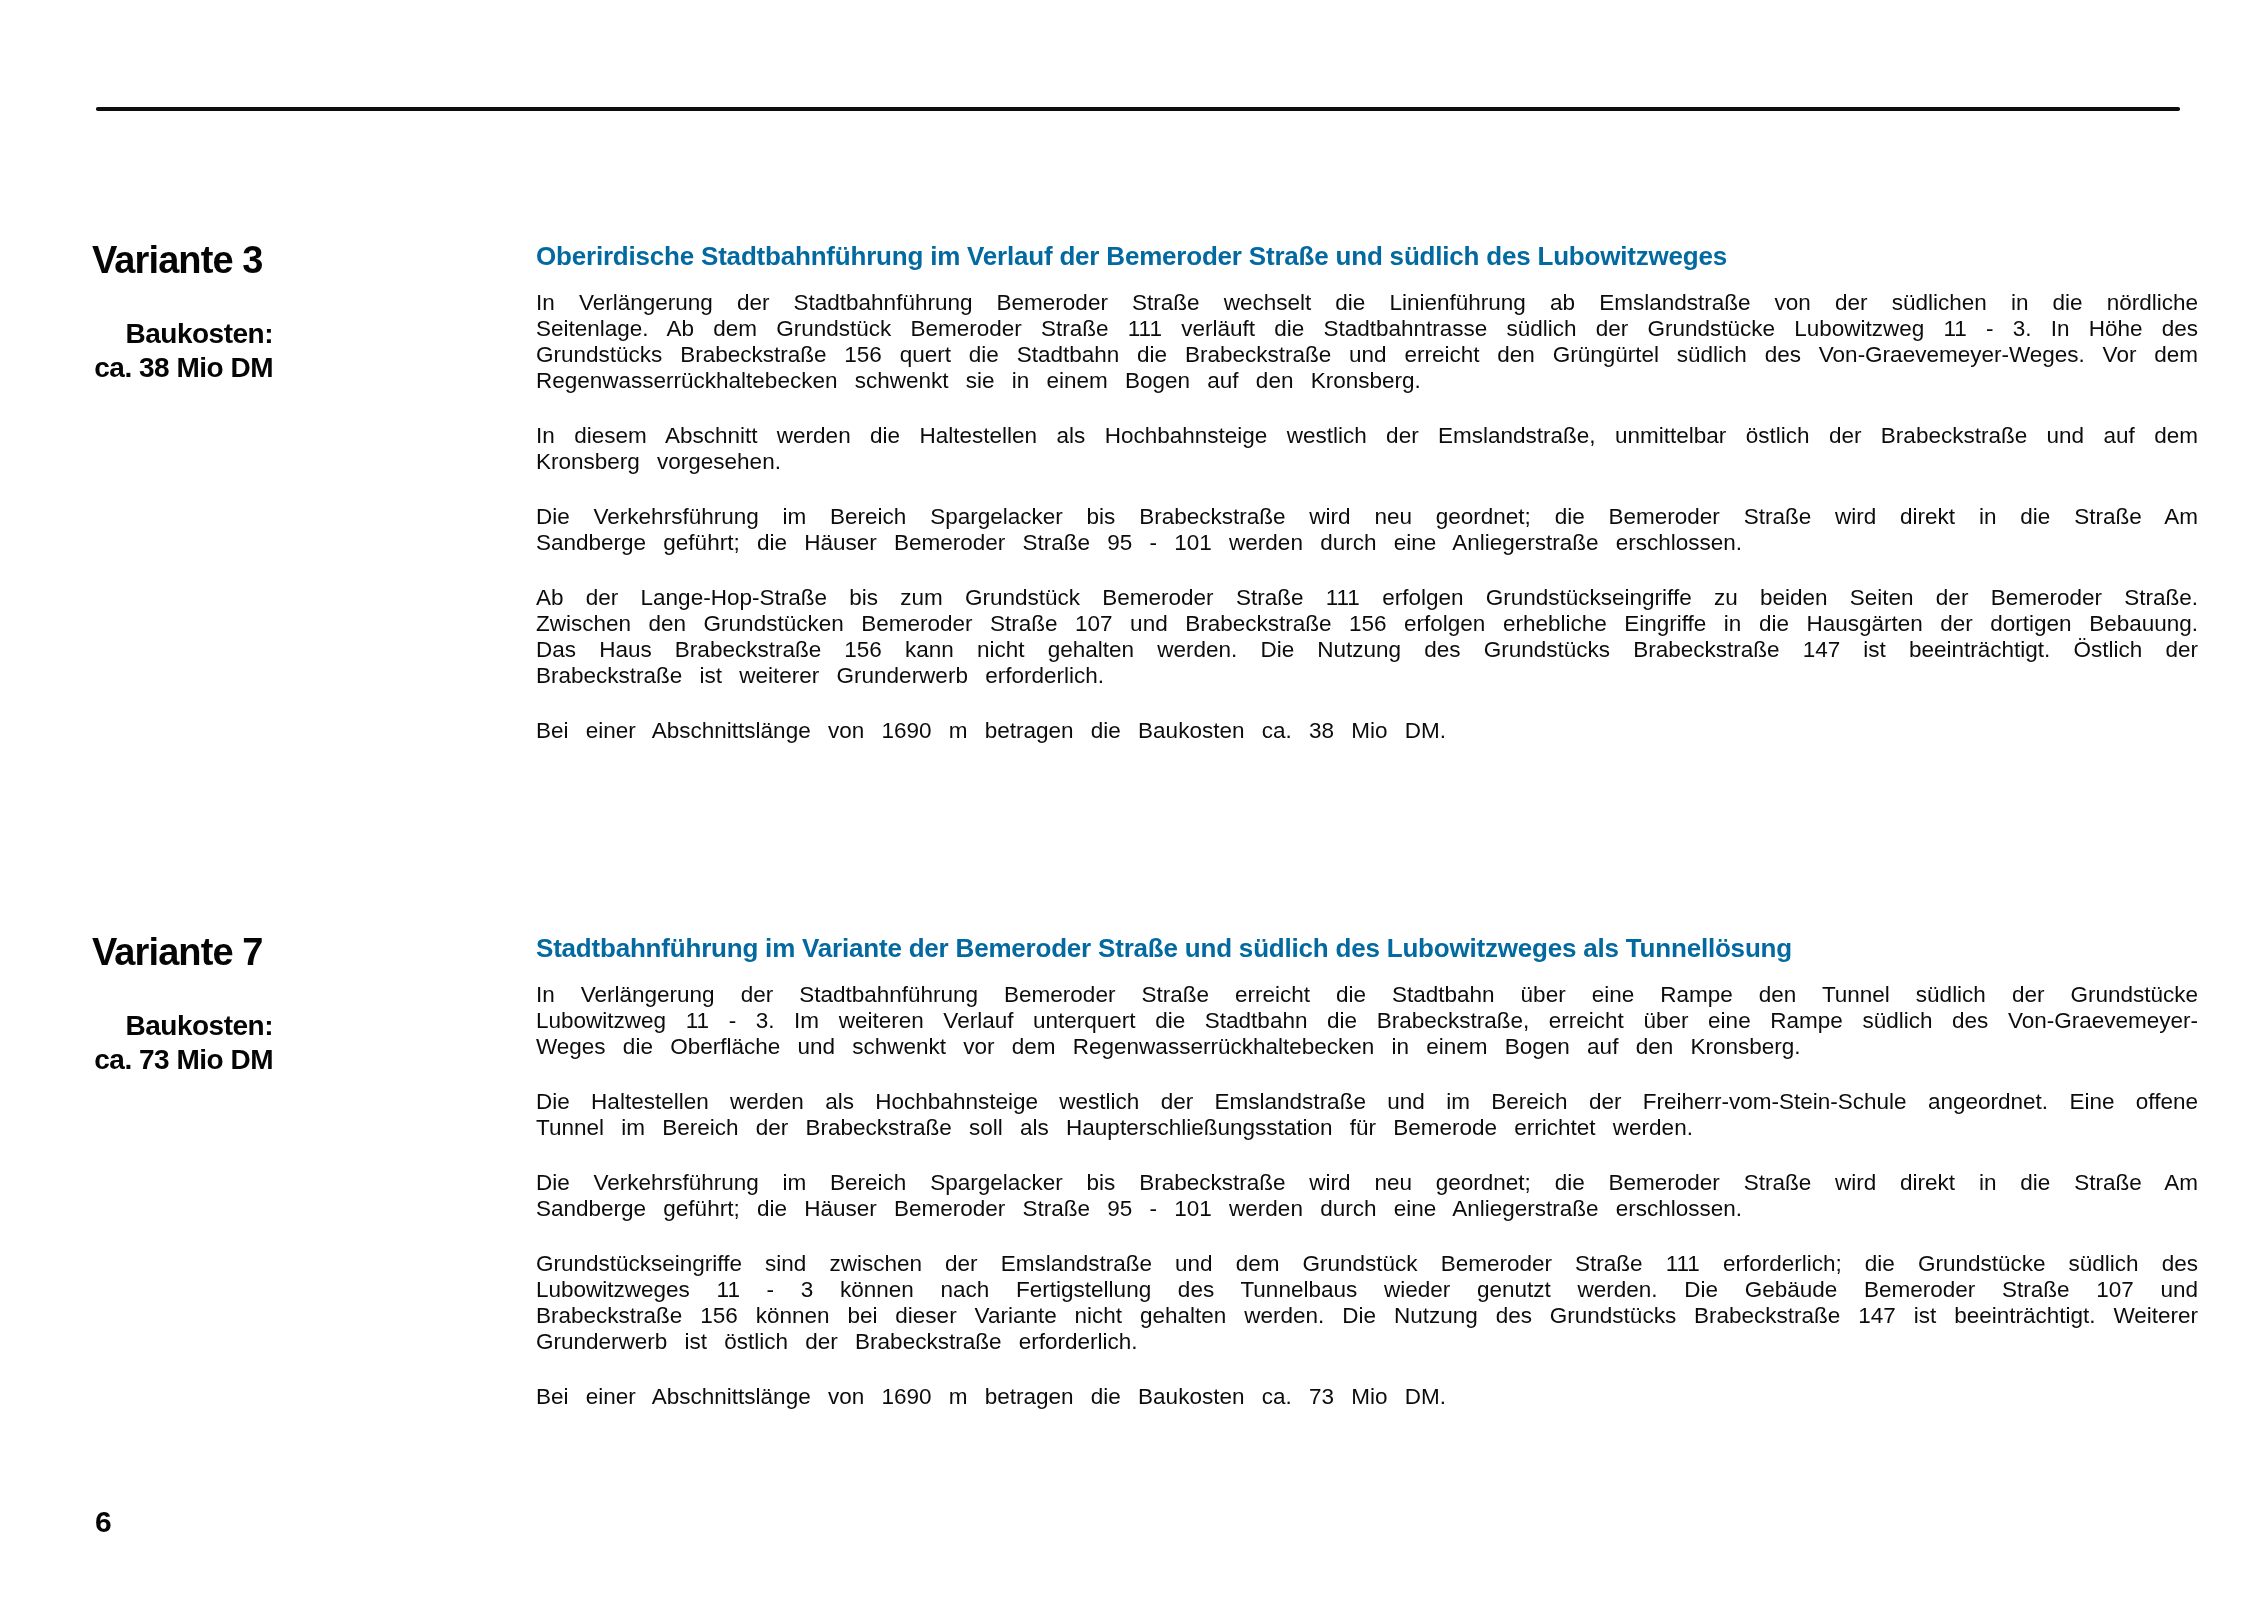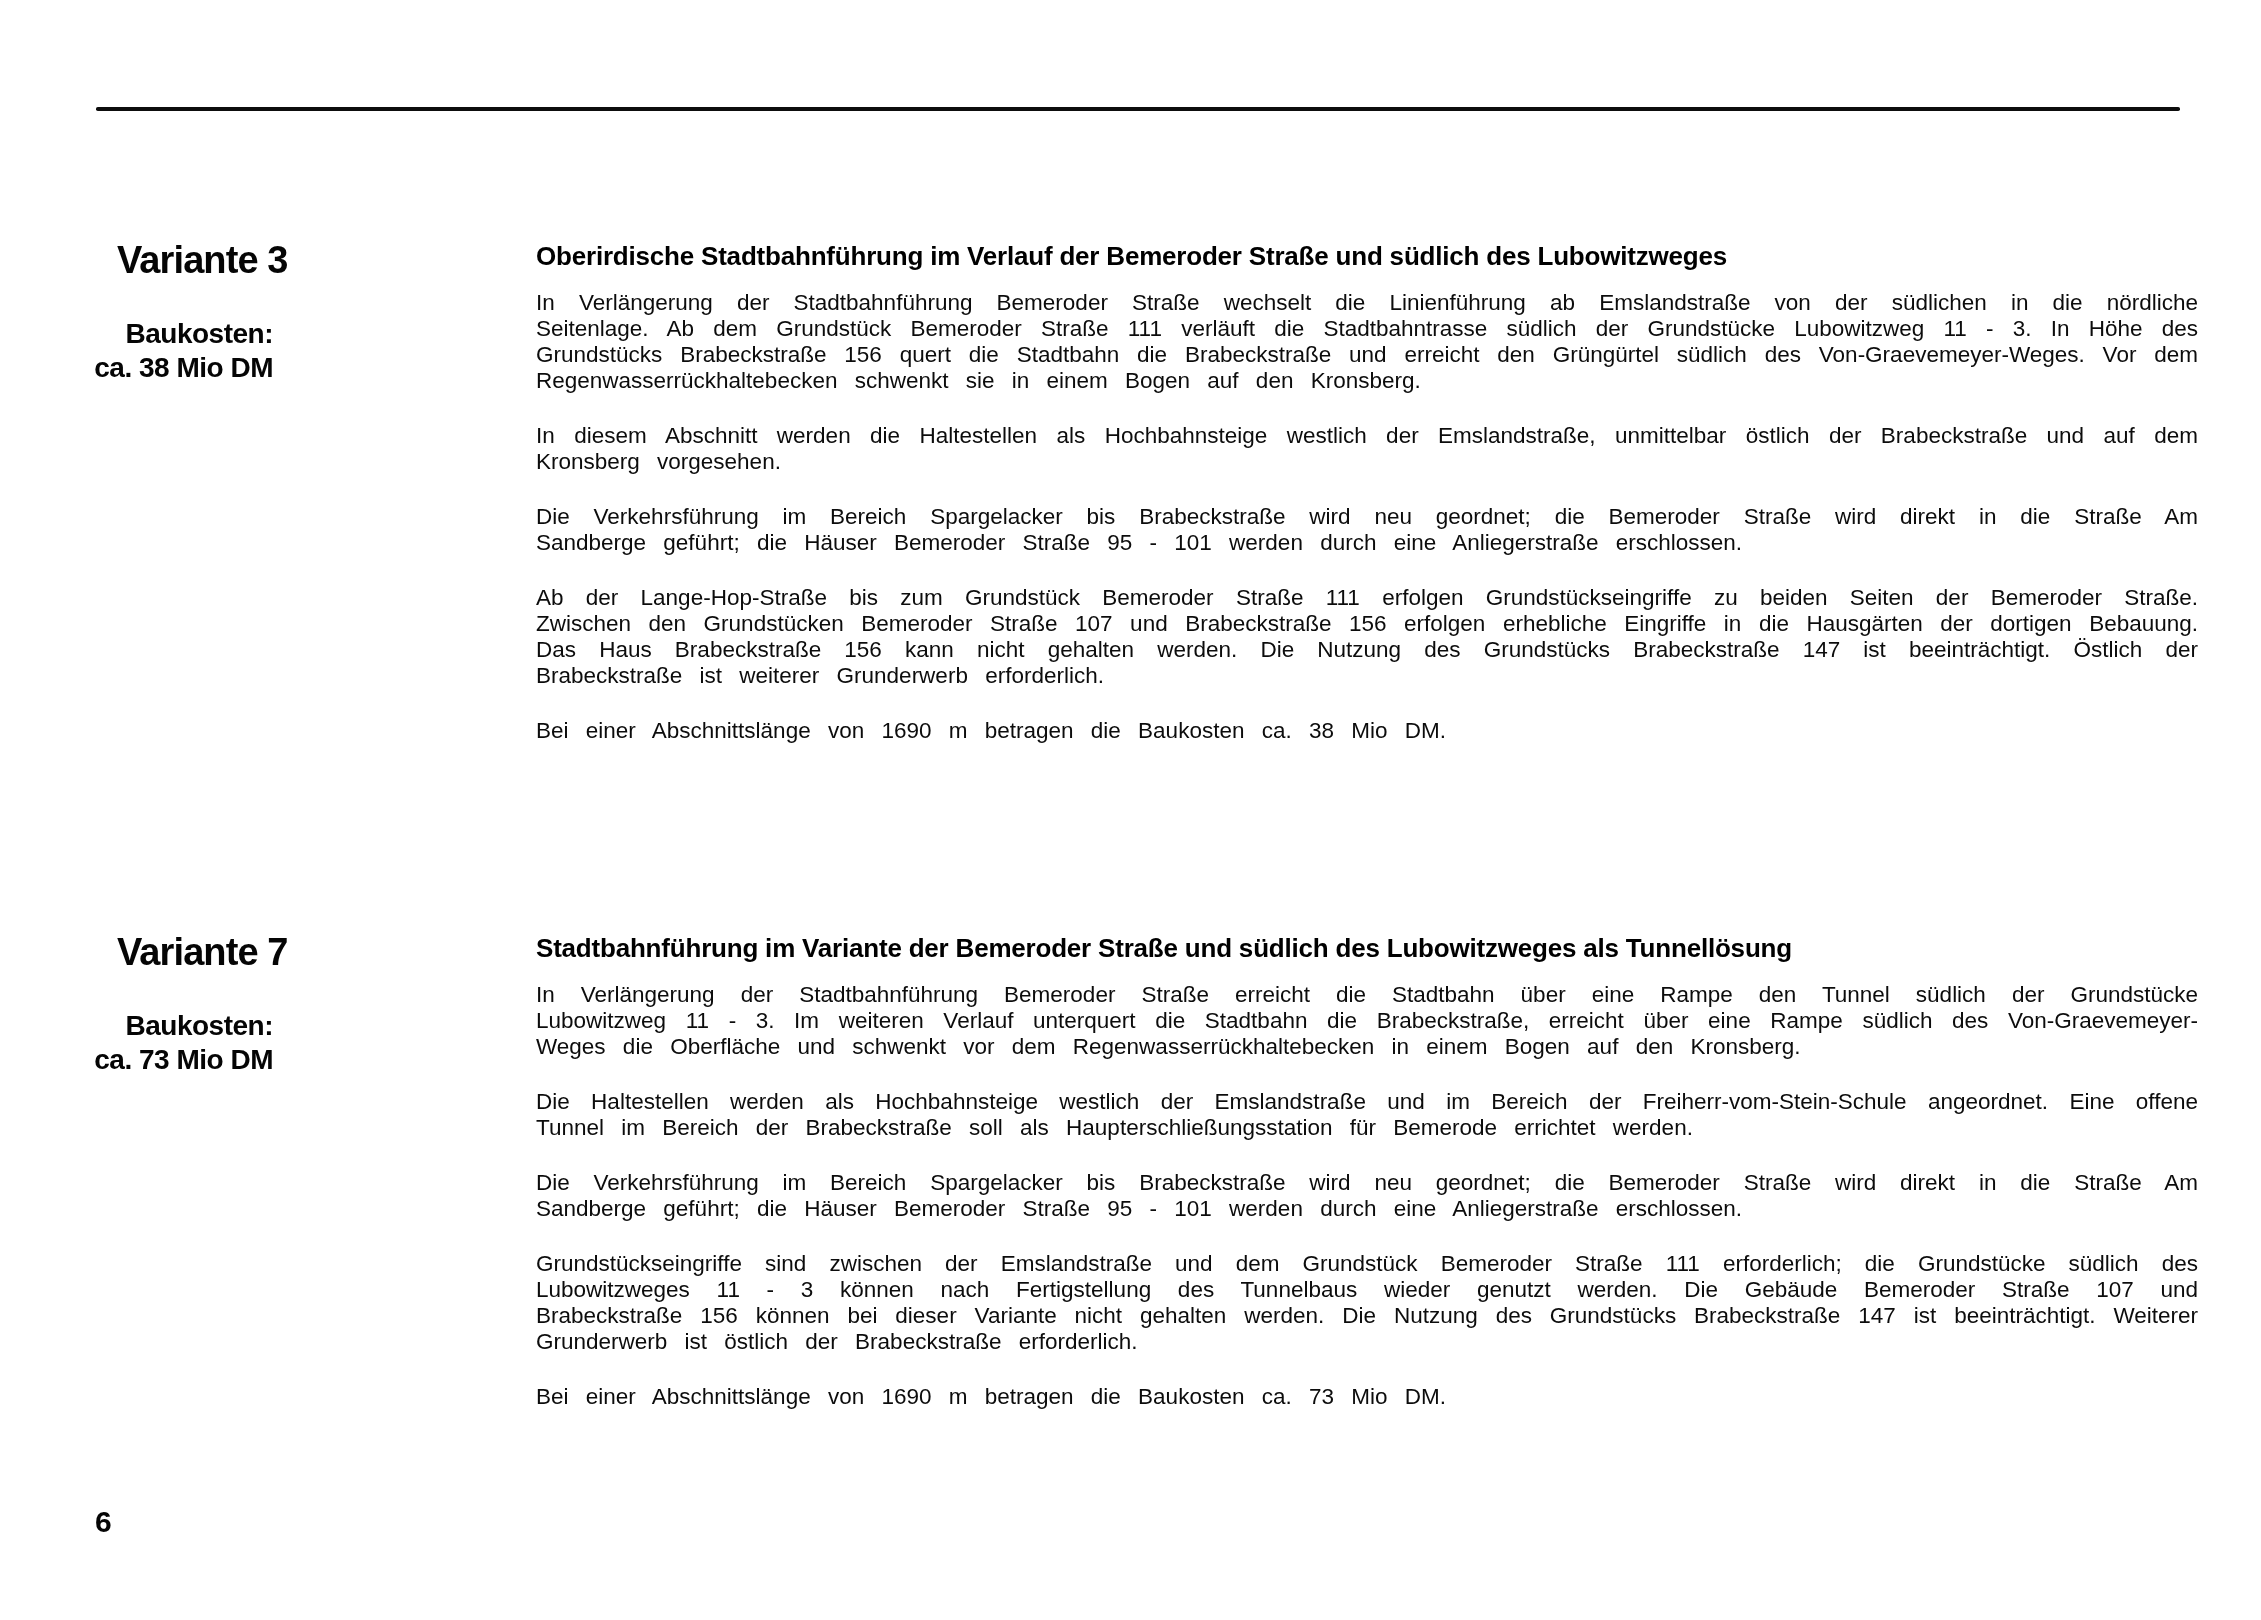--- a/index.html
+++ b/index.html
@@ -38,21 +38,20 @@
     top: 0;
     width: 413px;
   }
   .variant-title {
     font-size: 38px;
     font-weight: bold;
     letter-spacing: -0.9px;
     line-height: 41px;
     color: #050505;
     white-space: nowrap;
-    margin-left: 25px;
   }
   .cost {
     position: absolute;
     left: 2.3px;
     top: 77px;
     font-size: 28px;
     font-weight: bold;
     line-height: 34px;
     letter-spacing: -0.5px;
     color: #050505;
@@ -65,21 +64,21 @@
     left: 536px;
     top: 0;
     width: 1662px;
   }
   .section-heading {
     font-size: 26px;
     font-weight: bold;
     line-height: 30px;
     letter-spacing: -0.2px;
     margin: 1.4px 0 0 0;
-    color: #000000;
+    color: #0369a1;
   }
   .body-copy { margin-top: 19px; }
   .para {
     font-size: 22.5px;
     line-height: 26px;
     word-spacing: 11px;
     text-align: justify;
     text-align-last: left;
     margin: 0 0 29px 0;
     color: #0c0c0c;

